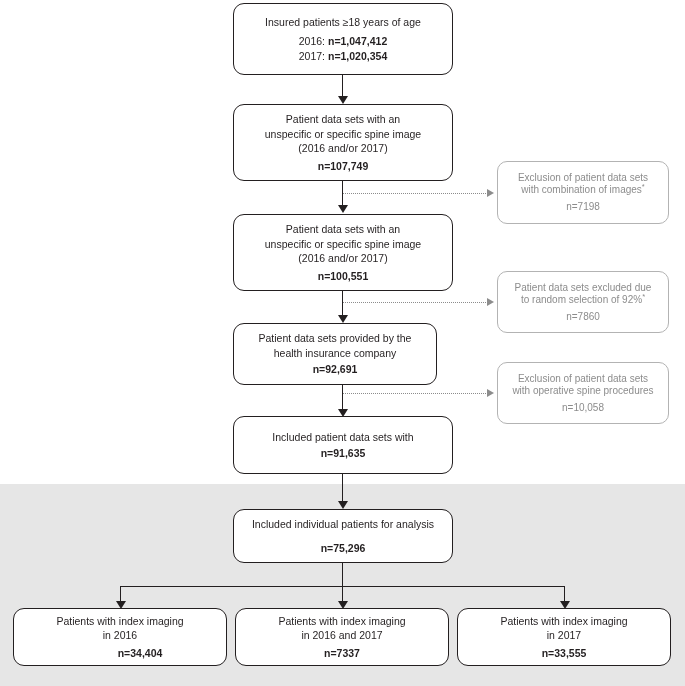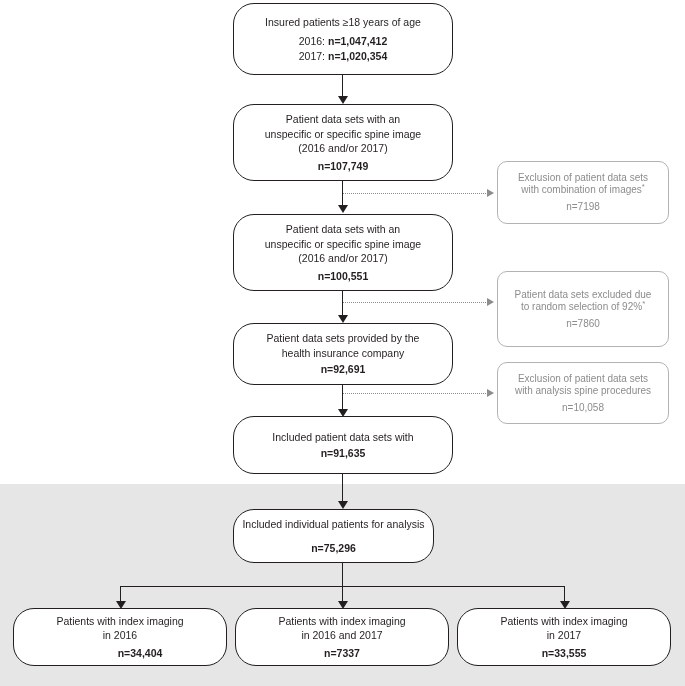--- a/index.html
+++ b/index.html
@@ -21,21 +21,21 @@
     left: 0;
     width: 685px;
     background: #e6e6e6;
   }
   
   .node {
     position: absolute;
     box-sizing: border-box;
     background: #ffffff;
     border: 1.4px solid #231f20;
-    border-radius: 21px;
+    border-radius: 11px;
     display: flex;
     flex-direction: column;
     align-items: center;
     justify-content: center;
     text-align: center;
     color: #231f20;
     font-size: 10.5px;
     line-height: 14.5px;
   }
   .node .line { display: block; white-space: nowrap; }
@@ -133,53 +133,53 @@
     <span class="line">(2016 and/or 2017)</span>
     <span class="line bigval" style="margin-top:3px;">n=100,551</span>
   </div>
 
   <div class="vline" style="left:342px; top:291px; height:29px;"></div>
   <div class="arrow-down" style="left:337.5px; top:315px;"></div>
 
   <div class="dotline" style="left:343px; top:302px; width:145px;"></div>
   <div class="arrow-right" style="left:487px; top:297.5px;"></div>
 
-  <div class="node excl" style="left:497px; top:271px; width:172px; height:76px;">
+  <div class="node excl" style="left:497px; top:271px; width:172px; height:62px;">
     <span class="line">Patient data sets excluded due</span>
     <span class="line"><span>to random selection of 92%</span><sup class="mark">*</sup></span>
     <span class="line nval" style="margin-top:5px;">n=7860</span>
   </div>
 
-  <div class="node" style="left:233px; top:323px; width:220px; height:62px;">
+  <div class="node" style="left:233px; top:323px; width:204px; height:62px;">
     <span class="line">Patient data sets provided by the</span>
     <span class="line">health insurance company</span>
     <span class="line bigval" style="margin-top:2px;">n=92,691</span>
   </div>
 
   <div class="vline" style="left:342px; top:385px; height:29px;"></div>
   <div class="arrow-down" style="left:337.5px; top:409px;"></div>
 
   <div class="dotline" style="left:343px; top:393px; width:145px;"></div>
   <div class="arrow-right" style="left:487px; top:388.5px;"></div>
 
   <div class="node excl" style="left:497px; top:362px; width:172px; height:62px;">
     <span class="line">Exclusion of patient data sets</span>
-    <span class="line"><span>with analysis spine procedures</span><sup class="mark"></sup></span>
+    <span class="line"><span>with operative spine procedures</span><sup class="mark"></sup></span>
     <span class="line nval" style="margin-top:5px;">n=10,058</span>
   </div>
 
   <div class="node" style="left:233px; top:416px; width:220px; height:58px;">
     <span class="line">Included patient data sets with</span>
     <span class="line bigval" style="margin-top:2px;">n=91,635</span>
   </div>
 
   <div class="vline" style="left:342px; top:474px; height:32px;"></div>
   <div class="arrow-down" style="left:337.5px; top:501px;"></div>
 
-  <div class="node" style="left:233px; top:509px; width:201px; height:54px;">
+  <div class="node" style="left:233px; top:509px; width:220px; height:54px;">
     <span class="line">Included individual patients for analysis</span>
     <span class="line bigval" style="margin-top:10px;">n=75,296</span>
   </div>
 
   <div class="vline" style="left:342px; top:563px; height:24px;"></div>
   <div class="hline" style="left:120px; top:586px; width:445px;"></div>
 
   <div class="vline" style="left:120px; top:586px; height:18px;"></div>
   <div class="arrow-down" style="left:115.5px; top:601px;"></div>
 

